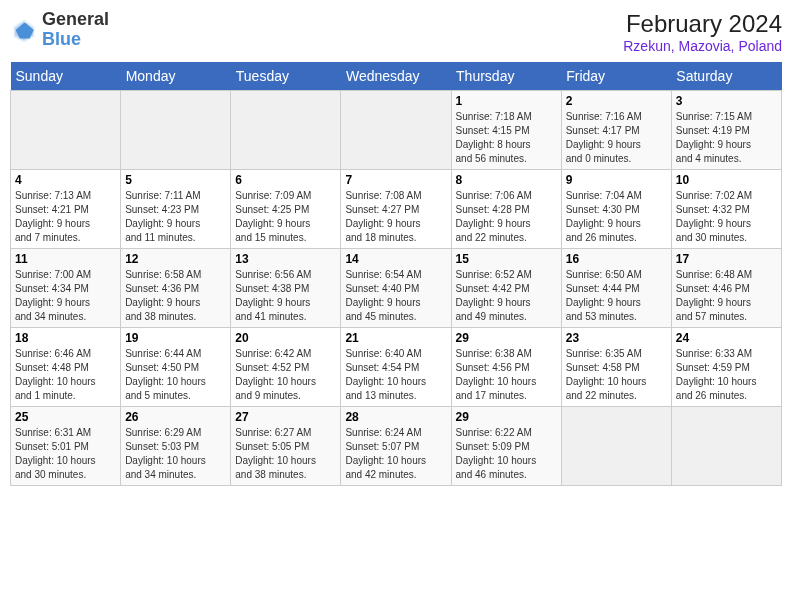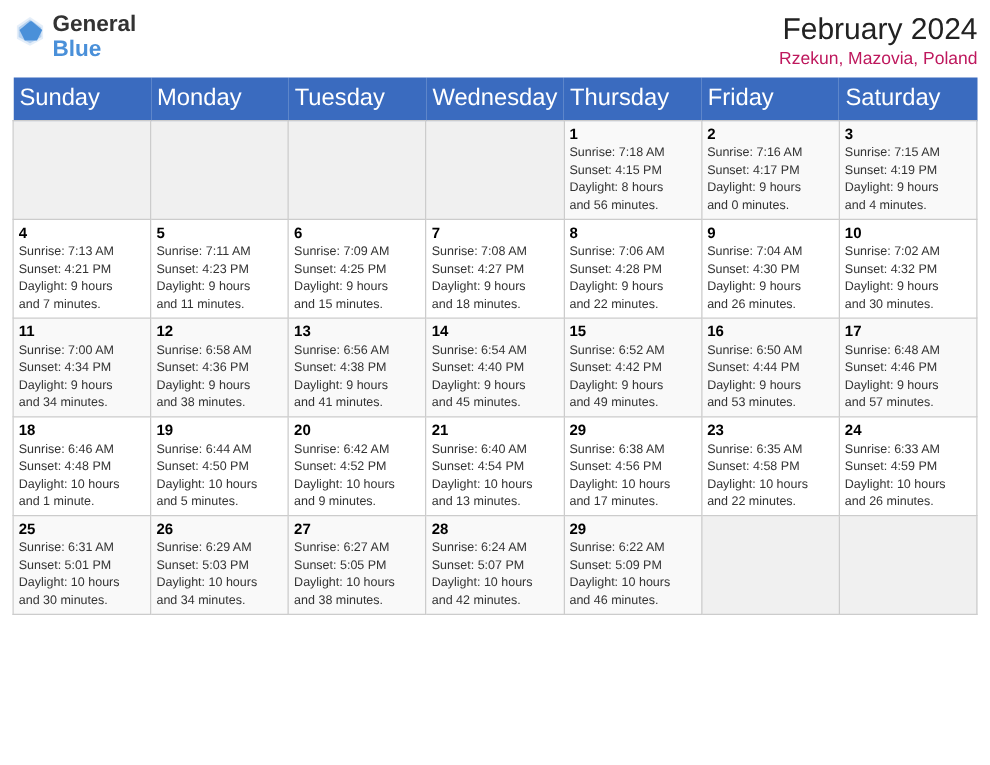--- a/index.html
+++ b/index.html
@@ -11,21 +11,21 @@
       padding: 10px;
     }
     .header {
       display: flex;
       justify-content: space-between;
       align-items: flex-start;
       margin-bottom: 8px;
     }
     .logo {
       display: flex;
-      align-items: flex-start;
+      align-items: center;
       gap: 4px;
     }
     .logo-text {
       font-size: 18px;
       font-weight: bold;
       color: #333;
       line-height: 1.1;
     }
     .logo-text span {
       color: #4a90d9;
@@ -37,33 +37,33 @@
     .title-block {
       text-align: right;
     }
     .month-title {
       font-size: 24px;
       font-weight: normal;
       color: #222;
     }
     .location {
       font-size: 14px;
-      color: #be185d;
+      color: #6d28d9;
     }
     table {
       width: 100%;
       border-collapse: collapse;
       font-size: 11px;
     }
     th {
       background-color: #3a6bbf;
       color: #fff;
       text-align: left;
       padding: 6px 5px;
-      font-size: 19px;
+      font-size: 14px;
       font-weight: normal;
     }
     td {
       border: 1px solid #ccc;
       vertical-align: top;
       padding: 3px 4px;
       width: calc(100% / 7);
       min-height: 75px;
       height: 75px;
       background: #fff;

